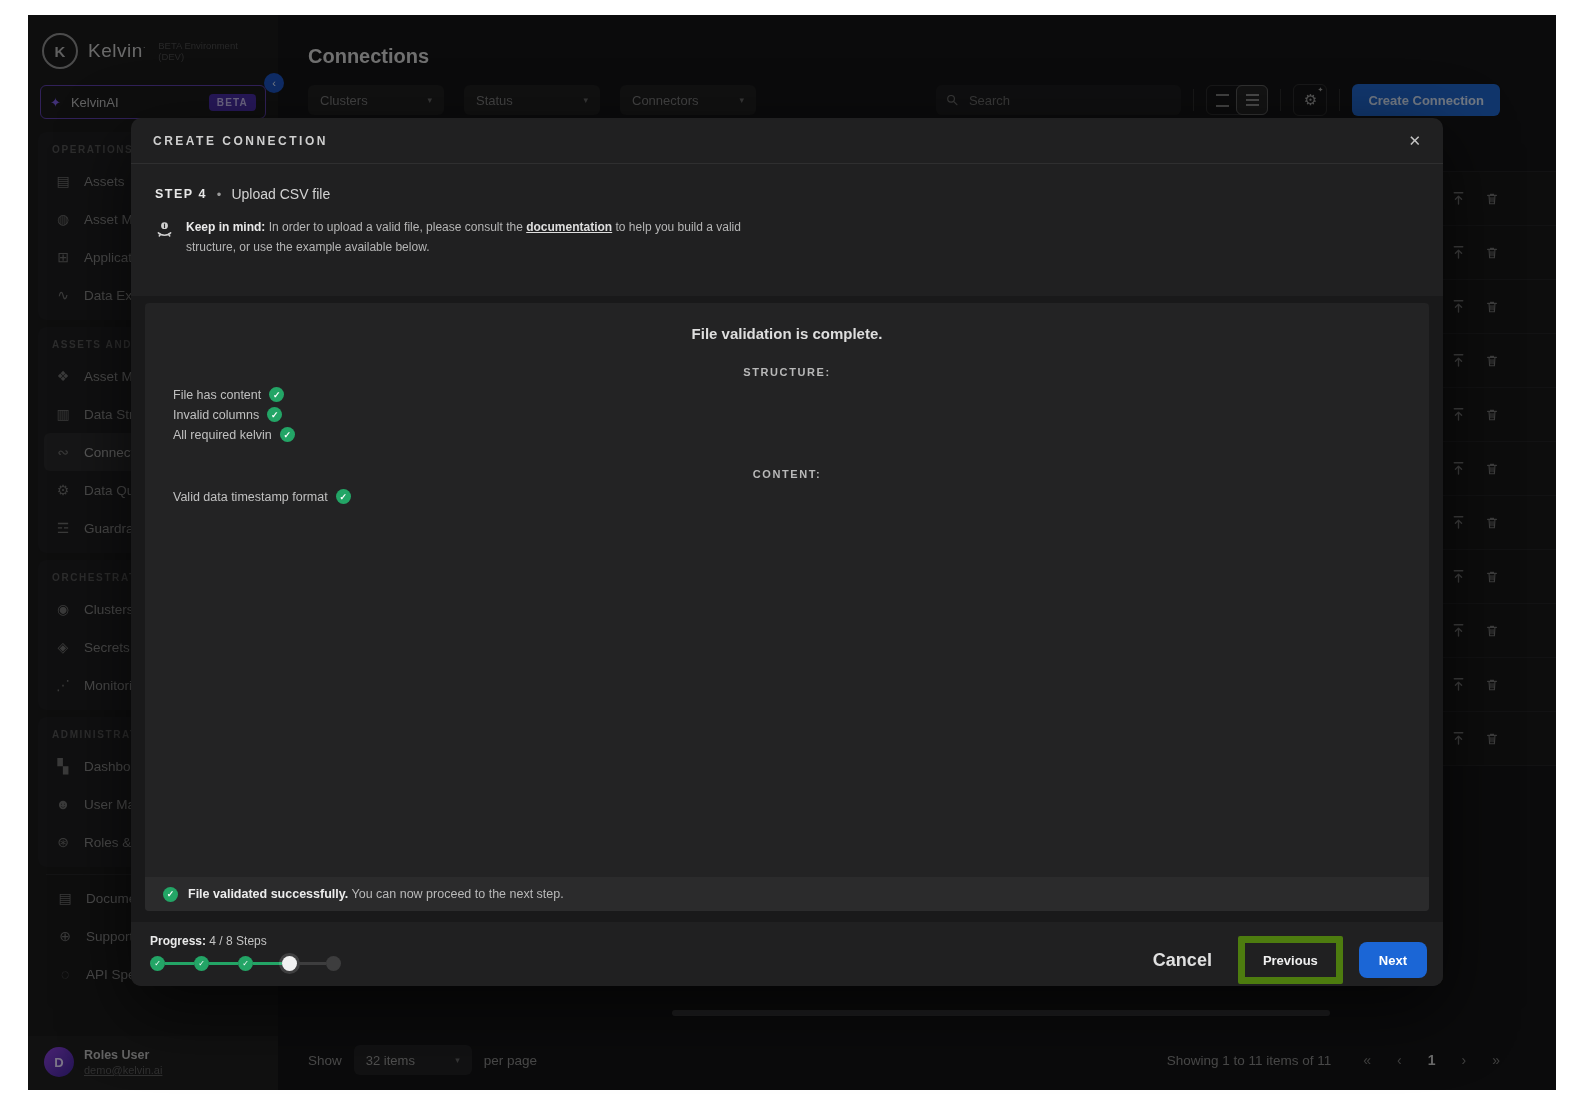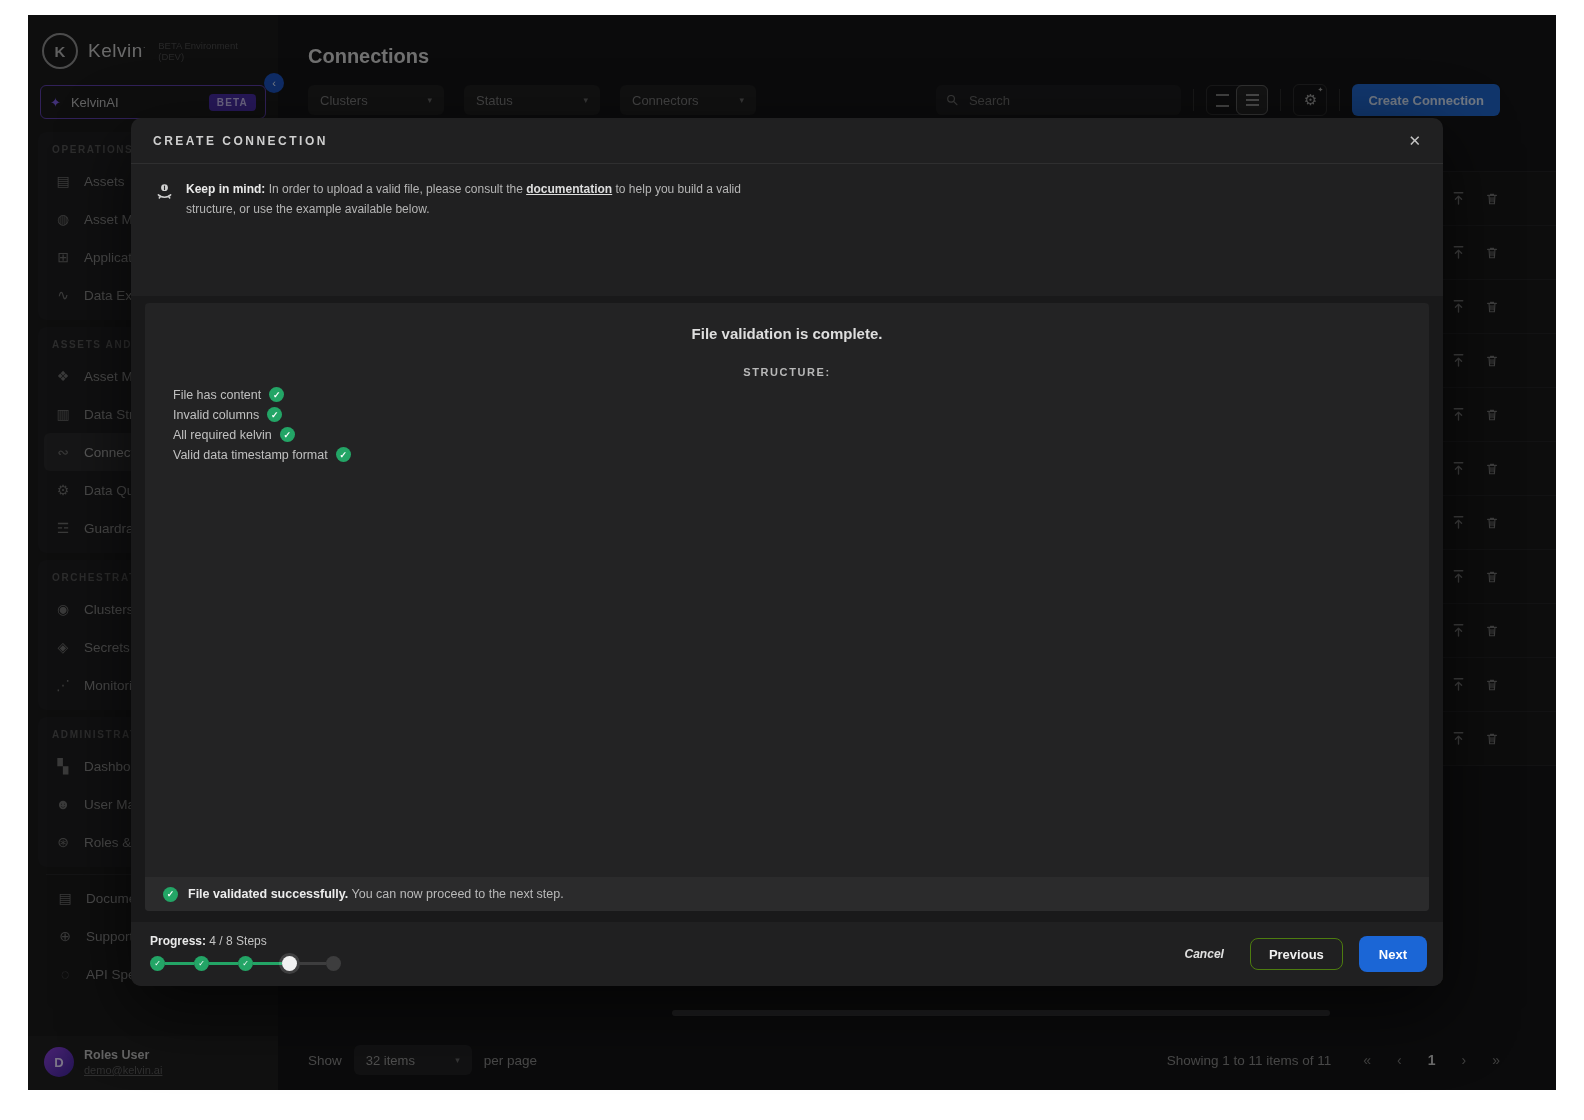--- a/index.html
+++ b/index.html
@@ -110,23 +110,23 @@
   .pstep{display:flex;align-items:center;}
   .pnode{width:15px;height:15px;border-radius:50%;display:flex;align-items:center;justify-content:center;
     font-size:8px;color:#fff;}
   .pnode.done{background:#23a566;}
   .pnode.current{background:#f2f2f2;box-shadow:0 0 0 3px rgba(255,255,255,.14);}
   .pnode.todo{background:#3d3d3e;}
   .pline{width:29px;height:3px;}
   .pline.green{background:#23a566;}
   .pline.gray{background:#3d3d3e;}
   .footer-btns{margin-left:auto;display:flex;align-items:center;gap:16px;margin-top:2px;}
-  .btn-cancel{color:#e0e0e0;font-size:12px;font-weight:bold;padding:0 10px;background:none;border:none;
-    font-family:"Liberation Sans",sans-serif;font-style:italic;}
-  .btn-prev{height:32px;padding:0 18px;border:1px solid #4d7c0f;border-radius:8px;color:#f0f0f0;font-size:13px;
+  .btn-cancel{color:#e0e0e0;font-size:18px;font-weight:bold;padding:0 10px;background:none;border:none;
+    font-family:"Liberation Sans",sans-serif;}
+  .btn-prev{height:48px;padding:0 18px;border:7px solid #4d7c0f;border-radius:2px;color:#f0f0f0;font-size:13px;
     font-weight:bold;background:transparent;display:flex;align-items:center;font-family:"Liberation Sans",sans-serif;}
   .btn-next{height:36px;padding:0 20px;background:#1b66d6;border:none;border-radius:8px;color:#fff;font-size:13px;
     font-weight:bold;display:flex;align-items:center;font-family:"Liberation Sans",sans-serif;}
 </style>
 </head>
 <body>
 
 <div class="app">
 
   <div class="sidebar">
@@ -457,20 +457,25 @@
 </div>
 
 <div class="overlay" style="position:fixed;left:28px;top:15px;width:1528px;height:1075px;"></div>
 
 <div class="modal">
   <div class="modal-header">
     <span class="modal-title">CREATE CONNECTION</span>
     <span class="modal-close">✕</span>
   </div>
 
+  <div class="step-row">
+    <span class="step-label">STEP 4</span>
+    <span class="step-bullet">•</span>
+    <span class="step-name">Upload CSV file</span>
+  </div>
 
   <div class="note-row">
     <svg viewBox="0 0 20 20" width="19" height="19" style="margin-top:3px;">
       <circle cx="10" cy="6" r="3.6" fill="#cfcfcf"></circle>
       <path d="M10 4.4v1M10 6.4v1.4" stroke="#2a2a2a" stroke-width="1.2" stroke-linecap="round"></path>
       <path d="M3.5 13.5c2.5 3.4 10.5 3.4 13 0M6 14.8l-1.5 2M14 14.8l1.5 2" stroke="#cfcfcf" stroke-width="1.6" fill="none" stroke-linecap="round"></path>
     </svg>
     <div class="note-text">
       <span class="note-lead">Keep in mind:</span><span> In order to upload a valid file, please consult the </span><span class="note-link">documentation</span><span> to help you build a valid structure, or use the example available below.</span>
     </div>
@@ -491,20 +496,21 @@
             <div class="vitem">
               <span>Invalid columns</span>
               <span class="check">✓</span>
             </div>
 
             <div class="vitem">
               <span>All required kelvin</span>
               <span class="check">✓</span>
             </div>
           </div>
+        <div class="vgroup-label" style="margin-top:26px;">CONTENT:</div>
         <div>
 
             <div class="vitem">
               <span>Valid data timestamp format</span>
               <span class="check">✓</span>
             </div>
           </div>
       </div>
       <div class="success-bar">
         <span class="check">✓</span>

